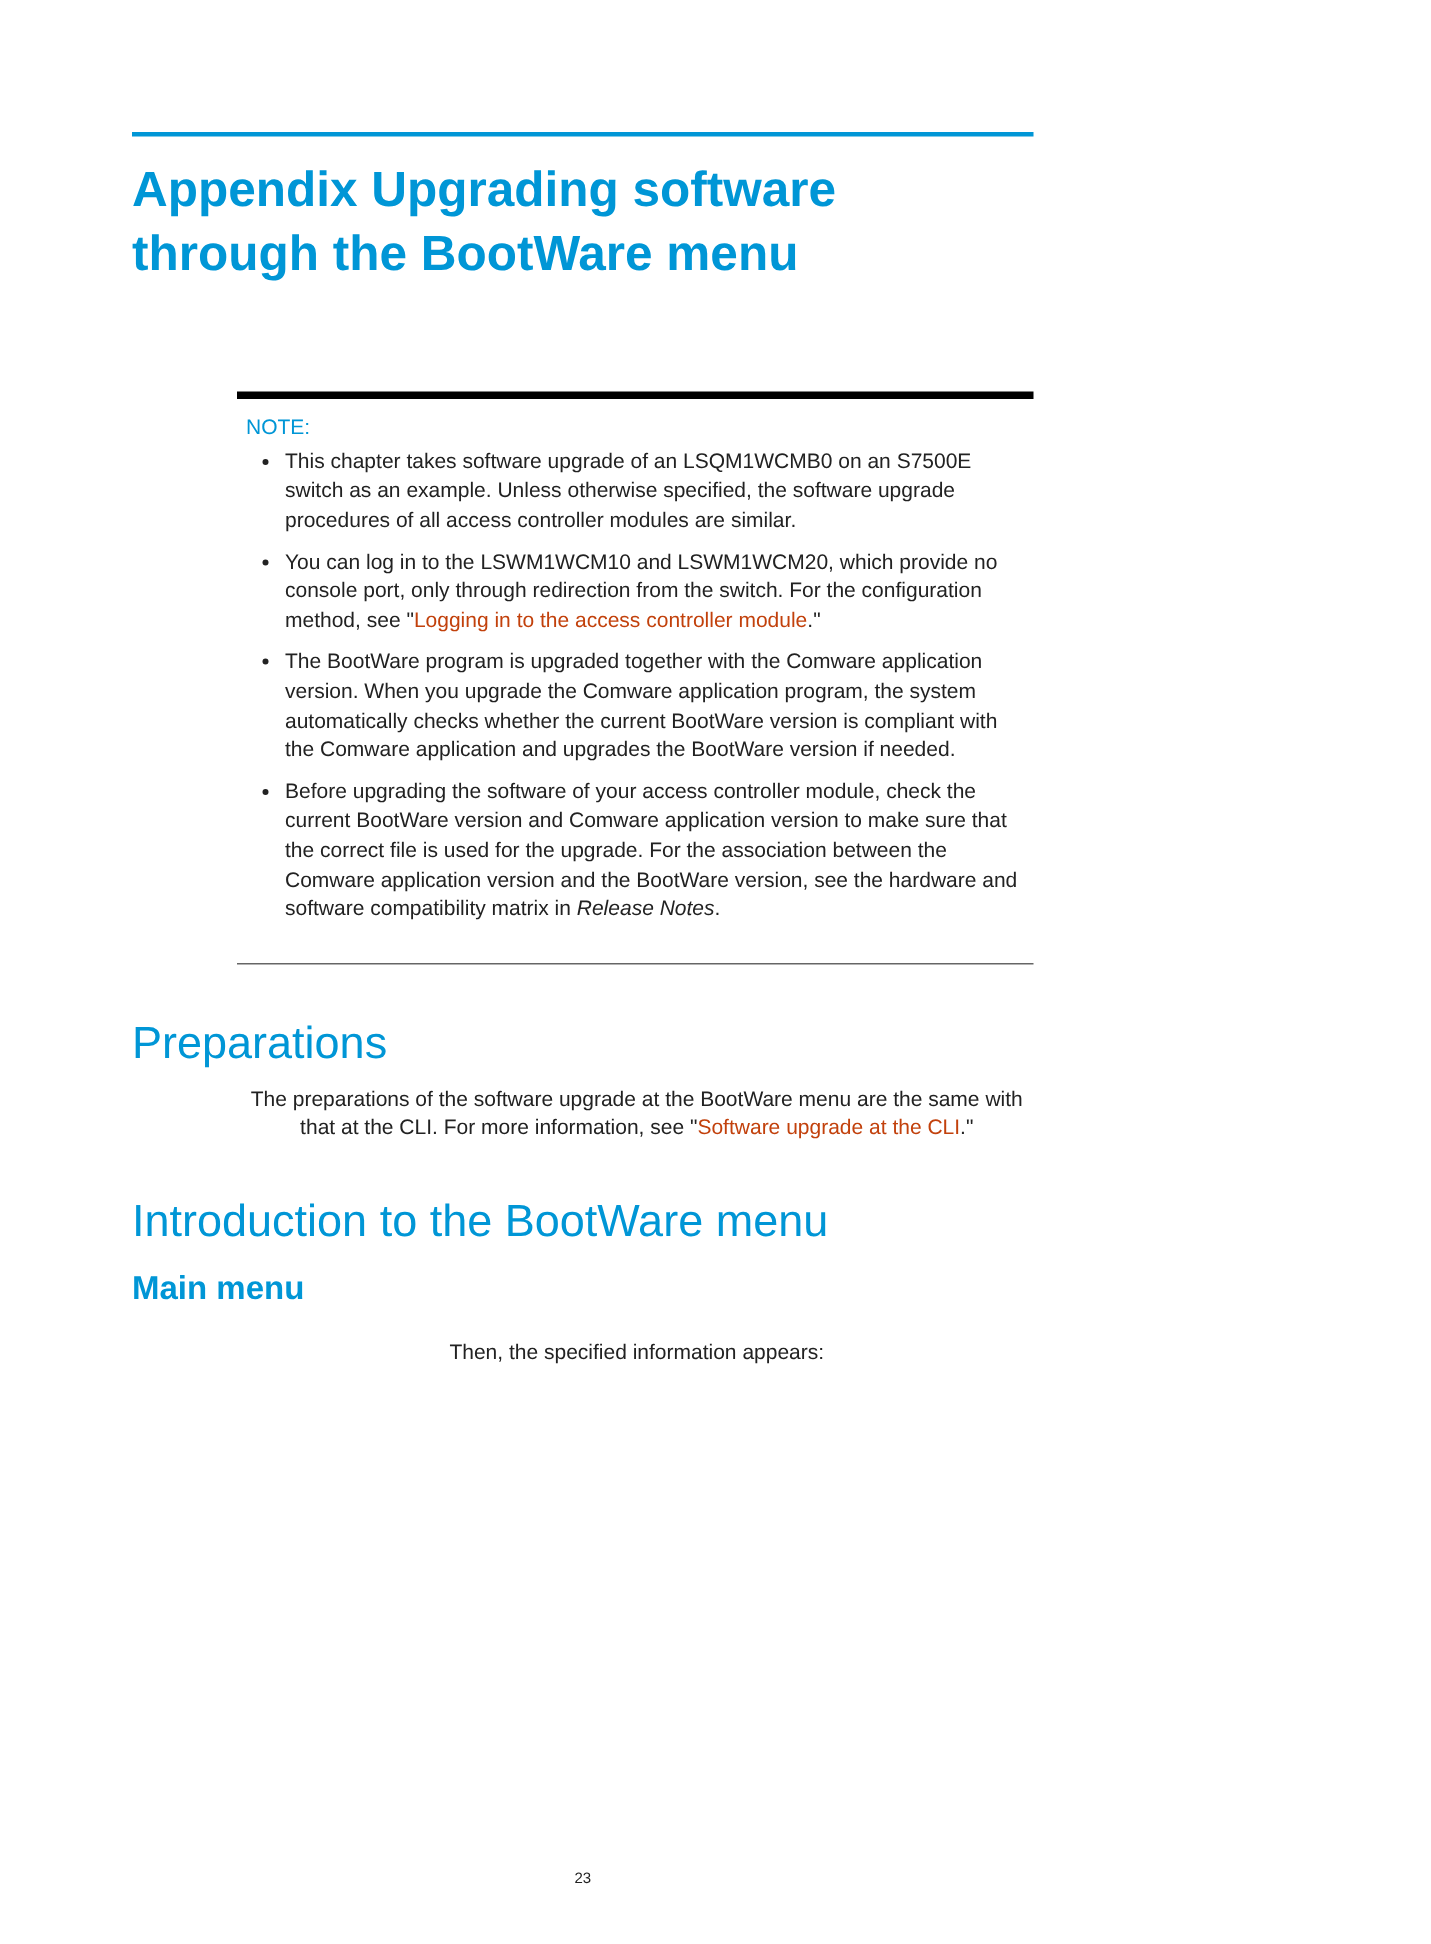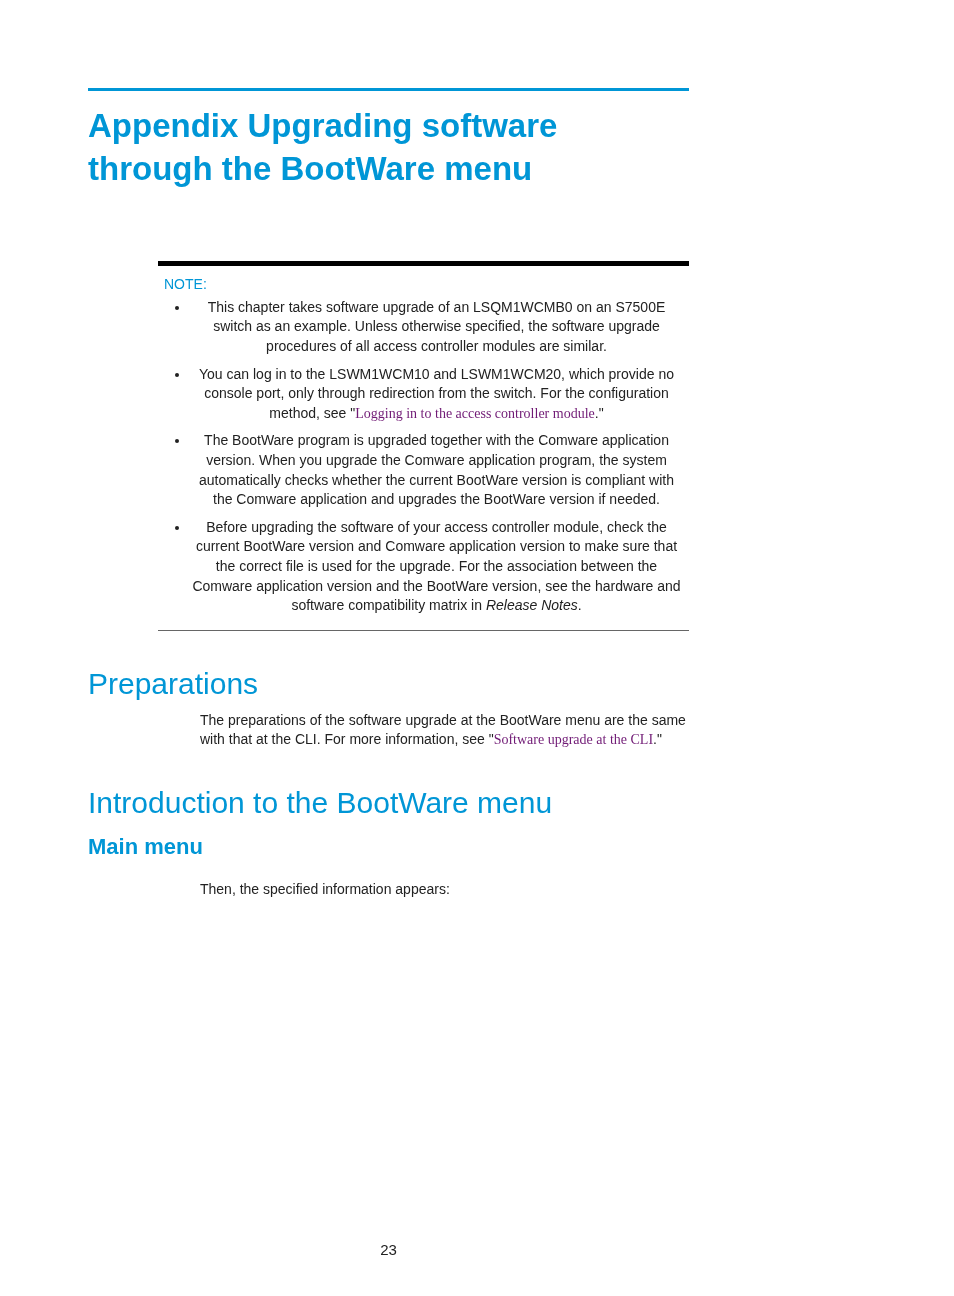--- a/index.html
+++ b/index.html
@@ -41,56 +41,55 @@
   }
   ul.note-list {
     margin: 0;
     padding-left: 26px;
     list-style: disc;
   }
   ul.note-list li {
     font-size: 14px;
     line-height: 1.4;
     margin-bottom: 8px;
-    text-align: center;
   }
   ul.note-list li:last-child {
-    margin-bottom: 4px;
+    margin-bottom: 16px;
   }
   .link {
-    color: #701a75;
-    font-family: Liberation Serif, serif;
+    color: #c2410c;
   }
   .ital {
     font-style: italic;
   }
   h2.section {
     color: #0096d6;
     font-size: 30px;
     font-weight: normal;
     margin: 36px 0 10px 0;
   }
   h3.subsection {
     color: #0096d6;
     font-size: 22px;
     font-weight: bold;
     margin: 14px 0 8px 0;
   }
   p.body {
     font-size: 14px;
     line-height: 1.4;
-    margin: 0 0 8px 112px;
+    margin: 0 0 8px 72px;
+    text-align: center;
   }
   .page-number {
     position: absolute;
     bottom: 38px;
     left: 0;
     right: 0;
     text-align: center;
-    font-size: 15px;
+    font-size: 10px;
   }
 </style>
 </head>
 <body>
 
 <div class="page">
 
   <div class="top-rule"></div>
 
   <h1 class="appendix">Appendix Upgrading software through the BootWare menu</h1>

